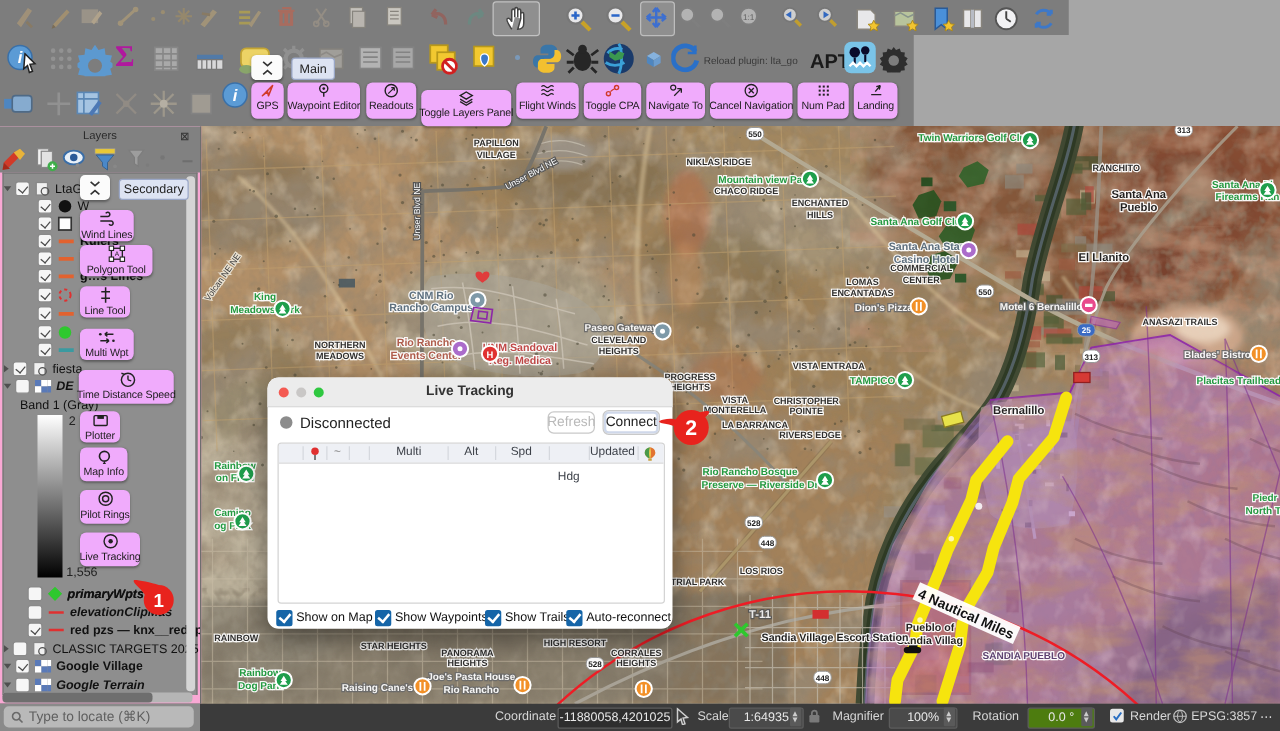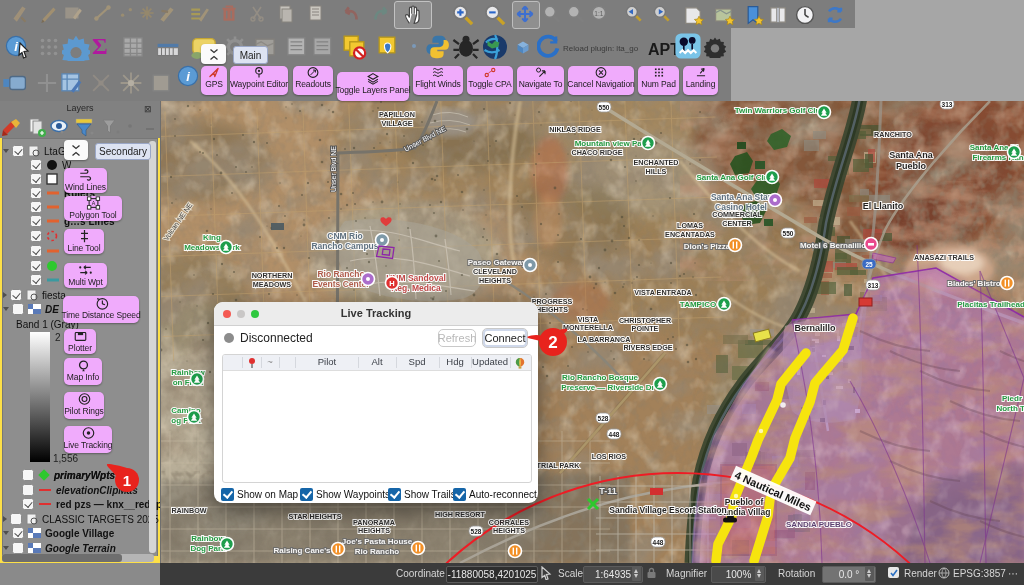--- a/index.html
+++ b/index.html
@@ -5,21 +5,21 @@
 body{width:1024px;height:585px;overflow:hidden;font-family:"Liberation Sans",sans-serif;}
 #root{position:relative;width:1024px;height:585px;background:#a6a6a6;overflow:hidden;}
 .abs{position:absolute;}
 #tb-dark1{position:absolute;left:0;top:0;width:855px;height:28px;background:#7d7d7d;}
 #tb-dark2{position:absolute;left:0;top:28px;width:731px;height:73px;background:#7d7d7d;}
 .fbtn{position:absolute;background:#f0abfc;border-radius:5px;box-shadow:0 1px 2px rgba(0,0,0,.35);display:flex;flex-direction:column;align-items:center;justify-content:flex-start;}
 .fbtn .lbl{font-size:8.5px;letter-spacing:-0.1px;color:#1c1c1c;line-height:10px;white-space:nowrap;}
 .fbtn svg{display:block;}
 .fhead{position:absolute;background:#fbfbfb;border-radius:4px;box-shadow:0 1px 2px rgba(0,0,0,.35);display:flex;align-items:center;justify-content:center;color:#333;}
 .flabel{position:absolute;background:#dde3f2;border:1px solid #9aa7c7;border-radius:3px;font-size:10px;color:#222;display:flex;align-items:center;justify-content:center;}
-#panel{position:absolute;left:0;top:101px;width:160px;height:462px;background:#fde047;border-right:1px solid #6e6e6e;overflow:hidden;}
+#panel{position:absolute;left:0;top:101px;width:160px;height:462px;background:#f9a8d4;border-right:1px solid #6e6e6e;overflow:hidden;}
 #panel .hd2{position:absolute;left:0;top:0;width:100%;height:37px;background:#818181;}
 #panel .treebg{position:absolute;left:2px;top:37px;width:156px;height:418px;background:#8e8e8e;border:1px solid #777;border-bottom:none;box-sizing:border-box;}
 #panel .hdr{position:absolute;left:0;top:2px;width:100%;height:13px;font-size:9px;color:#2a2a2a;text-align:center;}
 .trow{position:absolute;height:14px;display:flex;align-items:center;font-size:10px;color:#111;white-space:nowrap;overflow:hidden;max-width:158px;}
 .cb{display:inline-block;width:10px;height:10px;background:#f6f6f6;border:1px solid #8a8a8a;border-radius:2.5px;position:relative;margin-right:4px;flex:0 0 auto;}
 .cb.c::after{content:"";position:absolute;left:2.5px;top:0.5px;width:3.5px;height:6px;border:solid #4c4c4c;border-width:0 1.6px 1.6px 0;transform:rotate(40deg);}
 .tri{display:inline-block;width:0;height:0;margin-right:3px;flex:0 0 auto;}
 .tri.d{border-left:3.5px solid transparent;border-right:3.5px solid transparent;border-top:4.5px solid #4f4f4f;}
 .tri.r{border-top:3.5px solid transparent;border-bottom:3.5px solid transparent;border-left:4.5px solid #4f4f4f;}
 .sw{display:inline-block;margin-right:4px;flex:0 0 auto;}
@@ -1483,24 +1483,24 @@
           <span style="position:absolute;left:135px;top:2px;width:1px;height:11px;background:#d5d8de;"></span>
           <span style="position:absolute;left:173px;top:2px;width:1px;height:11px;background:#d5d8de;"></span>
           <span style="position:absolute;left:216px;top:2px;width:1px;height:11px;background:#d5d8de;"></span>
           <span style="position:absolute;left:248px;top:2px;width:1px;height:11px;background:#d5d8de;"></span>
           <span style="position:absolute;left:287px;top:2px;width:1px;height:11px;background:#d5d8de;"></span>
           <svg style="position:absolute;left:24px;top:2px" width="10" height="12" viewBox="0 0 10 12">
             <circle cx="5" cy="4" r="3" fill="#e03030"></circle>
             <path d="M5,7 v4" stroke="#555" stroke-width="1.2"></path>
           </svg>
           <span class="th" style="left:41px;width:12px;color:#888;">~</span>
-          <span class="th" style="left:76px;width:56px;">Pilot</span>
+          <span class="th" style="left:76px;width:56px;">Multi</span>
           <span class="th" style="left:134px;width:40px;">Alt</span>
           <span class="th" style="left:174px;width:40px;">Spd</span>
-          <span class="th" style="left:217px;width:30px;">Hdg</span>
+          <span class="th" style="left:217px;width:30px;margin-top:20px;">Hdg</span>
           <span class="th" style="left:244px;width:46px;">Updated</span>
           <svg style="position:absolute;left:291px;top:2px" width="12" height="12" viewBox="0 0 12 12">
             <path d="M6,1 a4.2,4.2 0 0 1 4.2,4.2 c0,2.4 -2.2,3.6 -3.2,4.4 h-2 c-1,-0.8 -3.2,-2 -3.2,-4.4 A4.2,4.2 0 0 1 6,1 z" fill="#e8b040"></path>
             <path d="M6,1 c-2.4,0 -4.2,1.9 -4.2,4.2 c0,2.4 2.2,3.6 3.2,4.4 h1 z" fill="#4a9a4a"></path>
             <path d="M6,1 c2.4,0 4.2,1.9 4.2,4.2 c0,2.4 -2.2,3.6 -3.2,4.4 h-1 z" fill="#e06830" opacity=".85"></path>
             <path d="M6,1 c-1,1.5 -1,7.5 0,8.8 c1,-1.3 1,-7.3 0,-8.8 z" fill="#f2cc50"></path>
             <rect x="4.6" y="9.8" width="2.8" height="1.8" fill="#c8a040"></rect>
           </svg>
         </div>
       </div>
@@ -1521,28 +1521,32 @@
     </svg>
   <svg class="abs" style="left:526px;top:325px" width="46" height="36" viewBox="0 0 46 36">
     <path d="M16,11 C11,9 4,10.5 2,11.5 C0,12.5 3,13.5 6,14 C10,14.8 15,16 18,18 Z" fill="#e8231d"></path>
     <path d="M32,6 C35,4 39,3.5 41,4 C42,4.5 41,6.5 39,8 L35,10 Z" fill="#e8231d"></path>
     <circle cx="27" cy="17" r="14" fill="#e8231d"></circle>
     <text x="27" y="23" font-size="17" font-weight="bold" fill="#fff" text-anchor="middle">2</text>
     </svg>
 
   <div id="sbar"></div>
   <div id="sbar-left"></div>
+  <div id="locator"><svg width="10" height="10" viewBox="0 0 10 10" style="margin-right:4px;">
+        <circle cx="4" cy="4" r="3" fill="none" stroke="#6a6a6a" stroke-width="1.3"></circle>
+        <path d="M6.3,6.3 L9,9" stroke="#6a6a6a" stroke-width="1.3"></path>
+      </svg>Type to locate (⌘K)</div>
   <span class="sb-lbl" style="left:396px;">Coordinate</span>
   <div class="sb-in" style="left:446px;width:90px;">-11880058,4201025</div>
   <span class="sb-lbl" style="left:558px;">Scale</span>
   <div class="sb-in" style="left:583px;width:58px;background:#4a4a4a;text-align:center;">1:64935</div>
   <span class="sb-lbl" style="left:666px;">Magnifier</span>
   <div class="sb-in" style="left:711px;width:53px;background:#4a4a4a;">100%</div>
   <span class="sb-lbl" style="left:778px;">Rotation</span>
-  <div class="sb-in" style="left:822px;width:52px;background:#737373;">0.0 °</div>
+  <div class="sb-in" style="left:822px;width:52px;background:#4d7c0f;">0.0 °</div>
   <svg class="abs" style="left:540px;top:566px" width="12" height="14" viewBox="0 0 12 14">
       <path d="M2,1 L10,8 L6.5,8.5 L8,13 L6,13.7 L4.8,9.3 L2,11.5 Z" fill="none" stroke="#cfcfcf" stroke-width="1.2"></path>
     </svg>
   <svg class="abs" style="left:646px;top:567px" width="11" height="12" viewBox="0 0 11 12">
       <rect x="1.5" y="5" width="8" height="6" rx="1" fill="#7a7a7a"></rect>
       <path d="M3.5,5 V3.5 a2,2 0 0 1 4,0 V5" fill="none" stroke="#7a7a7a" stroke-width="1.4"></path>
     </svg>
   <span class="spin" style="left:632px;"></span>
   <span class="spin" style="left:755px;"></span>
   <span class="spin" style="left:865px;"></span>

